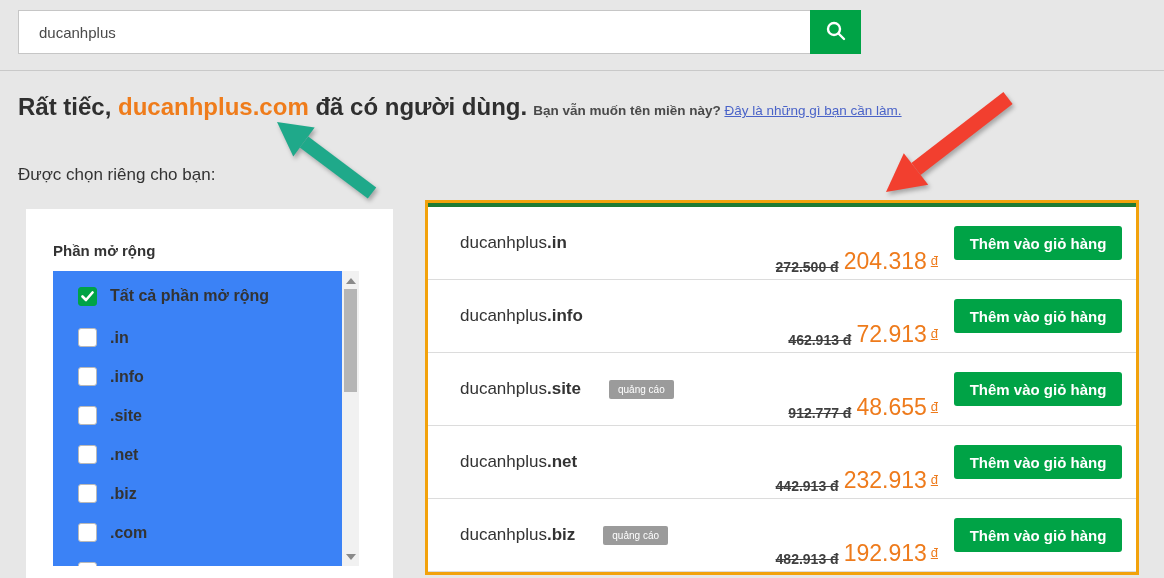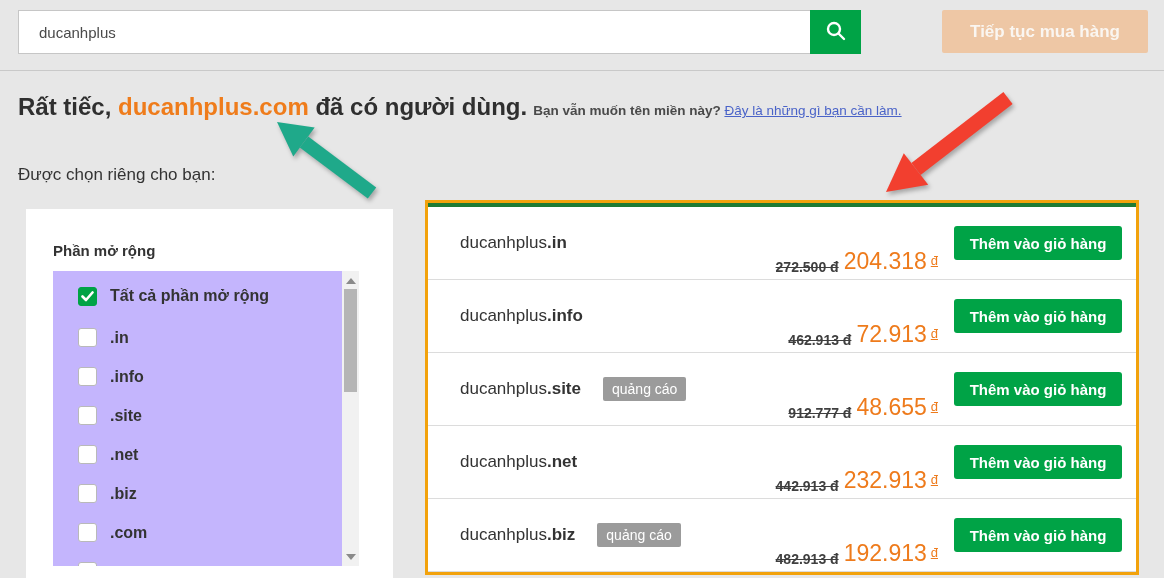--- a/index.html
+++ b/index.html
@@ -27,21 +27,21 @@
   .headline .question { font-size:13.5px; font-weight:bold; color:#4a4a4a; margin-left:6px; }
   .headline a { font-size:13.5px; font-weight:normal; color:#4a63c8;
     text-decoration:underline; }
   .picked-label { position:absolute; left:18px; top:165px; font-size:17px; color:#333; }
   
   .sidebar { position:absolute; left:26px; top:200px; width:367px; height:378px;
     background:#fff;margin-top:9px; }
   .filter-title { position:absolute; left:27px; top:33px; font-size:15px; font-weight:bold;
     color:#333; }
   .filter-list { position:absolute; left:27px; top:62px; width:306px; height:295px;
-    background:#c4b5fd; overflow:hidden; padding:3px 0 0 25px; }
+    background:#3b82f6; overflow:hidden; padding:3px 0 0 25px; }
   .filter-item { display:flex; align-items:center; height:39px; cursor:pointer; }
   .filter-item.first { height:44px; }
   .checkbox { width:19px; height:19px; background:#fff; border:1px solid #b9b9b9;
     border-radius:3px; flex:0 0 19px; display:flex; align-items:center; justify-content:center; }
   .checkbox.checked { background:#00a346; border-color:#00a346; }
   .filter-item .lbl { margin-left:13px; font-size:16px; font-weight:bold; color:#333; }
   .scrollbar { position:absolute; right:0; top:0; width:17px; height:295px; background:#f1f1f1; }
   .scroll-arrow { position:absolute; left:4px; width:0; height:0;
     border-left:5px solid transparent; border-right:5px solid transparent; }
   .scroll-up { top:7px; border-bottom:6px solid #8a8a8a; }
@@ -51,21 +51,21 @@
   .clear-link { position:absolute; left:302px; top:366px; font-size:15px; font-weight:bold;
     color:#3a6ae0; text-decoration:none; }
   
   .results { position:absolute; left:425px; top:200px; width:714px; height:375px;
     background:#fff; border:3px solid #f2a20c; }
   .green-strip { height:4px; background:#1e7b34; }
   .result-row { height:73px; display:flex; align-items:center; padding:0 14px 0 32px;
     border-bottom:1px solid #dcdcdc; }
   .domain-name { font-size:17px; color:#333; }
   .domain-name b { font-weight:bold; }
-  .ad-badge { margin-left:22px; background:#9b9b9b; color:#fff; font-size:14px;
+  .ad-badge { margin-left:28px; background:#9b9b9b; color:#fff; font-size:10px;
     padding:4px 9px; border-radius:2px; }
   .price-block { margin-left:auto; display:flex; align-items:flex-end; white-space:nowrap;margin-top:36px; }
   .old-price { font-size:14px; font-weight:bold; color:#3f3f3f; text-decoration:line-through; }
   .new-price { font-size:23px; color:#ee7b1c; margin-left:5px; }
   .currency { font-size:13px; color:#ee7b1c; text-decoration:underline; margin-left:4px;
     position:relative; top:-7px; }
   .cart-btn { margin-left:16px; width:168px; height:34px; background:#00a346; border:none;
     border-radius:3px; color:#fff; font-family:inherit; font-size:15px; font-weight:bold;
     cursor:pointer; }
   
@@ -81,21 +81,20 @@
     <input class="search-input" type="text" value="ducanhplus" style="">
     <button class="search-btn">
       <span>
         <svg width="22" height="22" viewBox="0 0 22 22">
           <circle cx="9" cy="9" r="6" fill="none" stroke="#fff" stroke-width="2.4"></circle>
           <line x1="13.5" y1="13.5" x2="19" y2="19" stroke="#fff" stroke-width="2.4" stroke-linecap="round"></line>
         </svg>
       </span>
     </button>
   </div>
-  <button class="continue-btn">Tiếp tục mua hàng</button>
 </div>
 
 <div class="headline">
   <span>Rất tiếc, </span><span class="domain">ducanhplus.com</span><span> đã có người dùng.</span><span class="question">Bạn vẫn muốn tên miền này? </span><a href="#">Đây là những gì bạn cần làm.</a>
 </div>
 
 <div class="picked-label">Được chọn riêng cho bạn:</div>
 
 <div class="sidebar">
   <div class="filter-title">Phần mở rộng</div>

